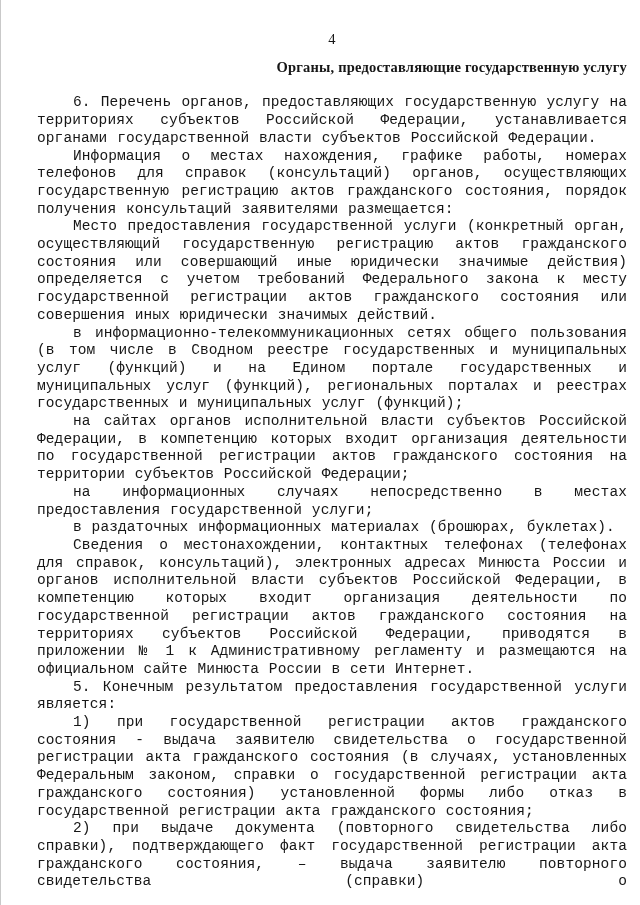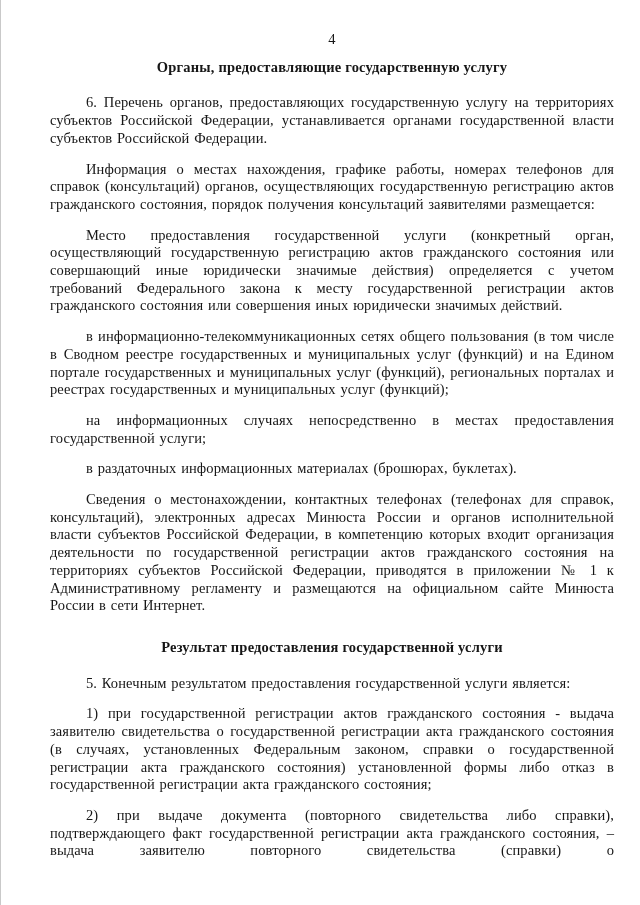--- a/index.html
+++ b/index.html
@@ -30,54 +30,55 @@
     width: 1px;
     height: 905px;
     background: #c9c9c9;
   }
   .pageno {
     text-align: center;
     text-indent: 0;
   }
   .heading {
     font-weight: bold;
-    text-align: center;
+    text-align: right;
     font-size: 14.5px;
     letter-spacing: 0.2px;
     margin: 24px 0 18px 0;
   }
   .heading.first {
     margin-top: 10px;
   }
   .page p {
-    margin: 13px;
+    margin: 0;
     text-indent: 36px;
     word-spacing: 1px;
+    font-family: Liberation Mono, monospace;
   }
   
   .page p.cut {
     text-align-last: justify;
   }
 </style>
 </head>
 <body>
 
 <div class="page">
   <div class="scan-edge"></div>
 
   <div class="pageno">4</div>
 
   <div class="heading first">Органы, предоставляющие государственную услугу</div>
 
   <p>6. Перечень органов, предоставляющих государственную услугу на территориях субъектов Российской Федерации, устанавливается органами государственной власти субъектов Российской Федерации.</p>
   <p>Информация о местах нахождения, графике работы, номерах телефонов для справок (консультаций) органов, осуществляющих государственную регистрацию актов гражданского состояния, порядок получения консультаций заявителями размещается:</p>
   <p>Место предоставления государственной услуги (конкретный орган, осуществляющий государственную регистрацию актов гражданского состояния или совершающий иные юридически значимые действия) определяется с учетом требований Федерального закона к месту государственной регистрации актов гражданского состояния или совершения иных юридически значимых действий.</p>
   <p>в информационно-телекоммуникационных сетях общего пользования (в том числе в Сводном реестре государственных и муниципальных услуг (функций) и на Едином портале государственных и муниципальных услуг (функций), региональных порталах и реестрах государственных и муниципальных услуг (функций);</p>
+  <p>на сайтах органов исполнительной власти субъектов Российской Федерации, в компетенцию которых входит организация деятельности по государственной регистрации актов гражданского состояния на территории субъектов Российской Федерации;</p>
   <p>на информационных случаях непосредственно в местах предоставления государственной услуги;</p>
   <p>в раздаточных информационных материалах (брошюрах, буклетах).</p>
   <p>Сведения о местонахождении, контактных телефонах (телефонах для справок, консультаций), электронных адресах Минюста России и органов исполнительной власти субъектов Российской Федерации, в компетенцию которых входит организация деятельности по государственной регистрации актов гражданского состояния на территориях субъектов Российской Федерации, приводятся в приложении № 1 к Административному регламенту и размещаются на официальном сайте Минюста России в сети Интернет.</p>
 
-  <div class="heading">Результат предоставления государственной услуги</div>
 
   <p>5. Конечным результатом предоставления государственной услуги является:</p>
   <p>1) при государственной регистрации актов гражданского состояния - выдача заявителю свидетельства о государственной регистрации акта гражданского состояния (в случаях, установленных Федеральным законом, справки о государственной регистрации акта гражданского состояния) установленной формы либо отказ в государственной регистрации акта гражданского состояния;</p>
   <p class="cut">2) при выдаче документа (повторного свидетельства либо справки), подтверждающего факт государственной регистрации акта гражданского состояния, – выдача заявителю повторного свидетельства (справки) о</p>
 </div>
 
 </body></html>

